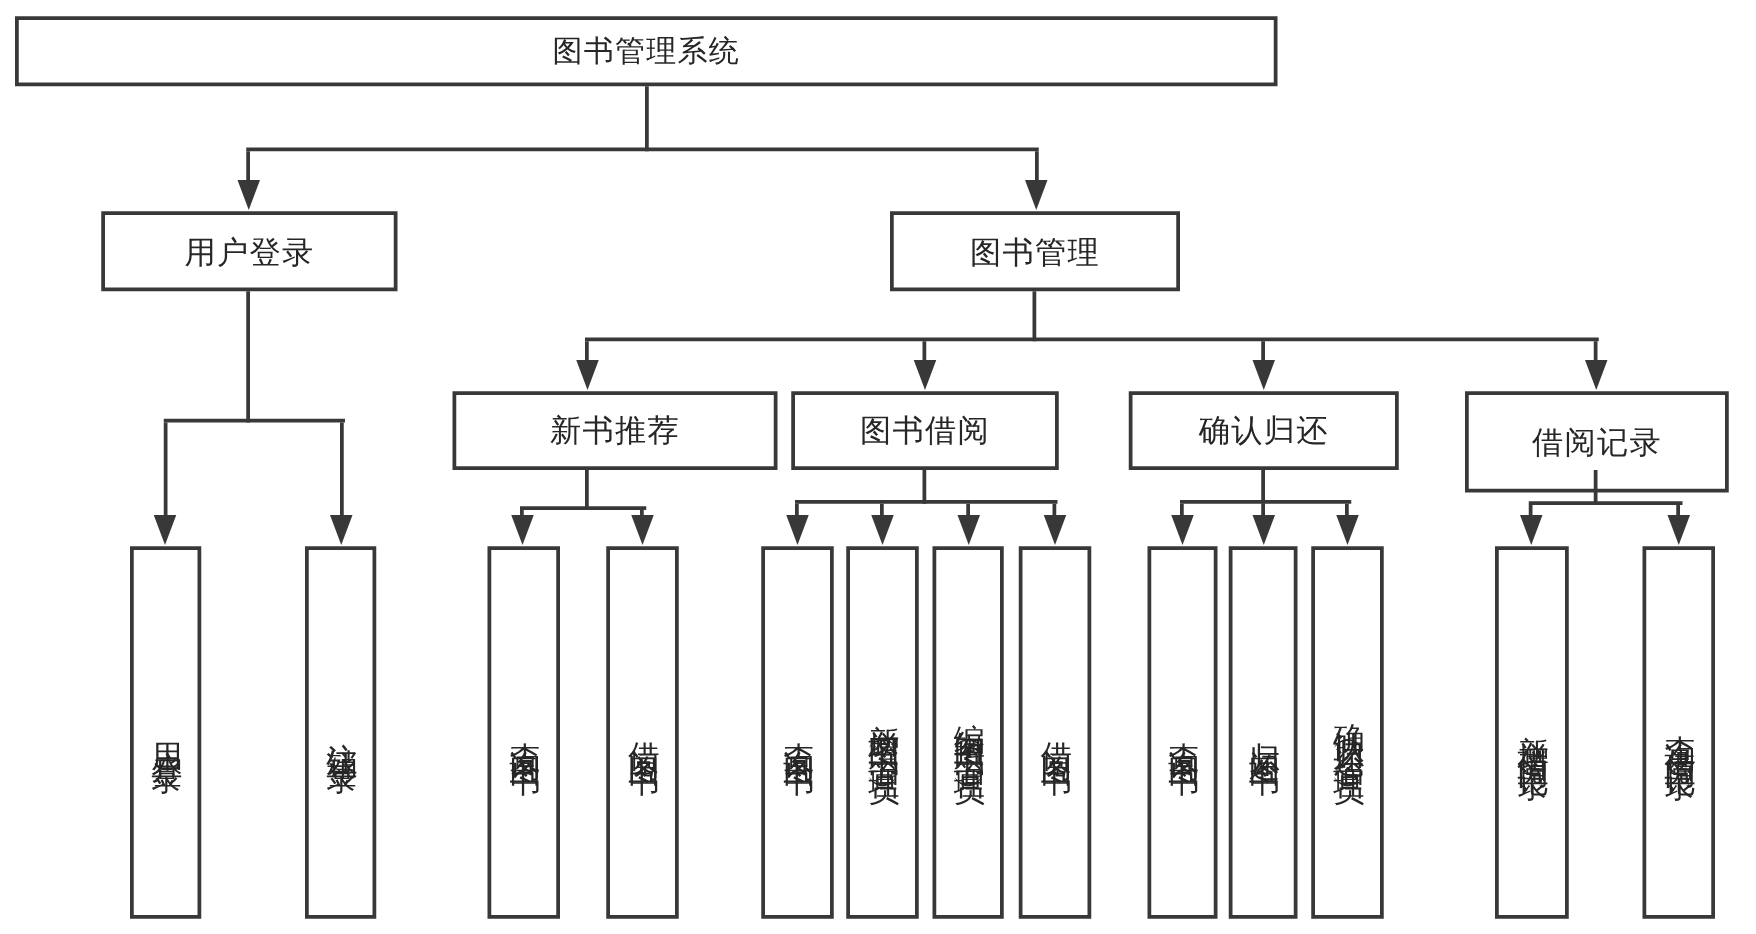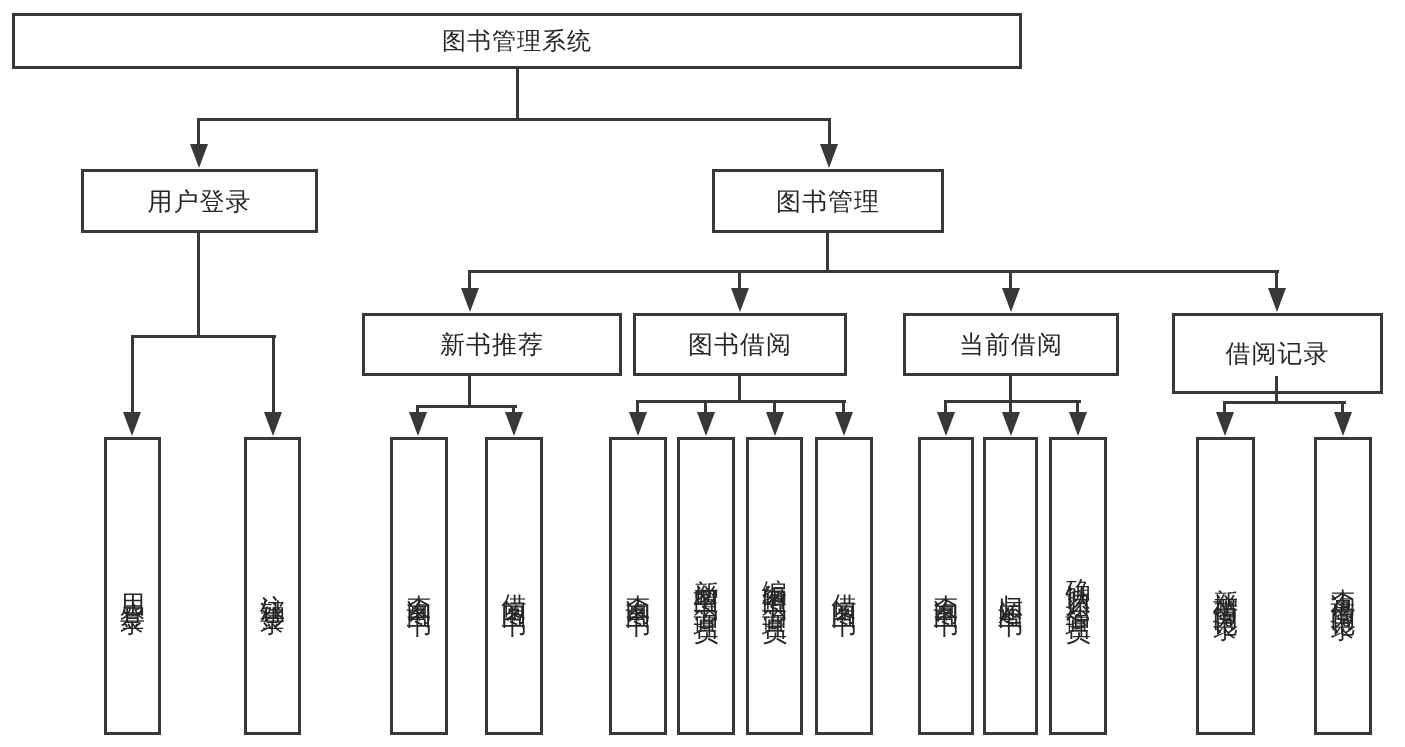--- a/index.html
+++ b/index.html
@@ -47,21 +47,21 @@
 
   <div class="node h" style="left:362px;top:313px;width:260px;height:63px">
     <span>新书推荐</span>
   </div>
 
   <div class="node h" style="left:633px;top:313px;width:214px;height:63px">
     <span>图书借阅</span>
   </div>
 
   <div class="node h" style="left:903px;top:313px;width:216px;height:63px">
-    <span>当前借阅</span>
+    <span>确认归还</span>
   </div>
 
   <div class="node h" style="left:1172px;top:313px;width:211px;height:81px">
     <span>借阅记录</span>
   </div>
 
   <div class="node v" style="left:104px;top:437px;width:57px;height:298px">
     <span>用户登录</span>
   </div>
 

